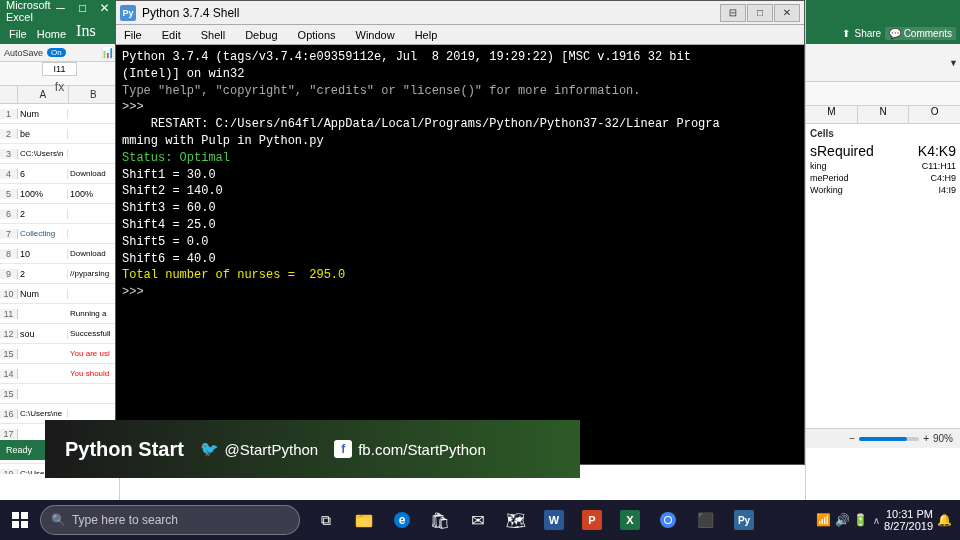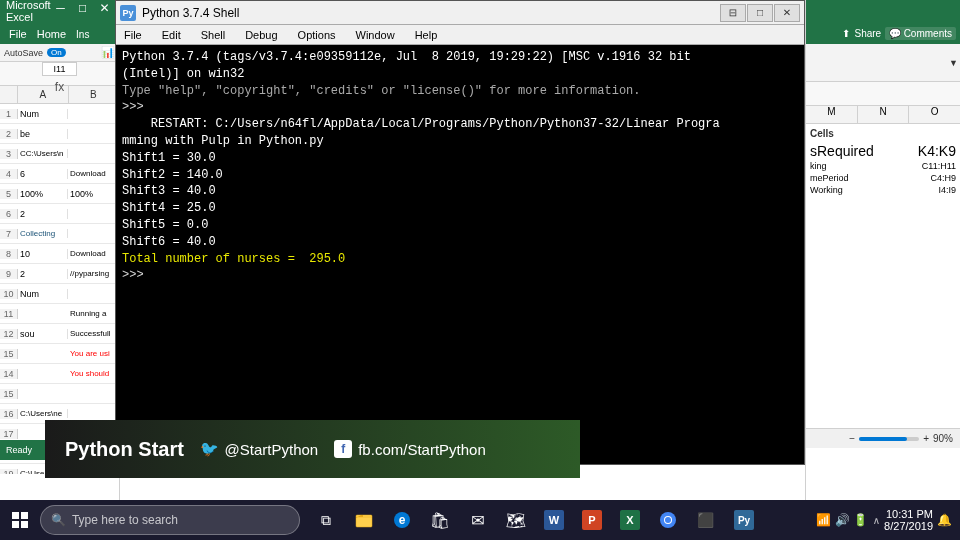--- a/index.html
+++ b/index.html
@@ -245,21 +245,21 @@
     <div class="excel-top-bar-btns">
       <span class="excel-top-btn">─</span>
       <span class="excel-top-btn">□</span>
       <span class="excel-top-btn">✕</span>
     </div>
   </div>
 
   <div style="height:22px; background:#217346; display:flex; align-items:flex-end; padding:0 4px;">
     <span class="excel-tab" style="color:white; font-size:11px; padding:2px 5px;">File</span>
     <span class="excel-tab" style="color:white; font-size:11px; padding:2px 5px;">Home</span>
-    <span class="excel-tab" style="color:white; font-size:10px; padding:2px 5px;">Ins</span>
+    <span class="excel-tab" style="color:white; font-size:16px; padding:2px 5px;font-family:Liberation Serif, serif;">Ins</span>
   </div>
 
   <div style="height:18px; background:#f3f3f3; border-bottom:1px solid #d0d0d0; display:flex; align-items:center; padding:0 4px; font-size:9px; color:#333; gap:4px;">
     <span>AutoSave</span>
     <span style="background:#0078d4; color:white; border-radius:8px; padding:0 4px; font-size:8px;">On</span>
     <span style="margin-left:auto; font-size:11px;">📊</span>
   </div>
 
   <div class="excel-formula-left">
     <input class="excel-cell-ref" value="I11" readonly="" style="border: 1px solid rgb(204, 204, 204); font-size: 9px; width: 35px; text-align: center;">
@@ -399,23 +399,24 @@
     <span class="shell-menu-item">Help</span>
   </div>
 
   <div class="shell-content">
     <div class="shell-line white">Python 3.7.4 (tags/v3.7.4:e09359112e, Jul  8 2019, 19:29:22) [MSC v.1916 32 bit</div>
     <div class="shell-line white">(Intel)] on win32</div>
     <div class="shell-line gray">Type "help", "copyright", "credits" or "license()" for more information.</div>
     <div class="shell-line prompt">&gt;&gt;&gt;</div>
     <div class="shell-line white">    RESTART: C:/Users/n64fl/AppData/Local/Programs/Python/Python37-32/Linear Progra</div>
     <div class="shell-line white">mming with Pulp in Python.py</div>
+    <div class="shell-line green">Status: Optimal</div>
     <div class="shell-line white">Shift1 = 30.0</div>
     <div class="shell-line white">Shift2 = 140.0</div>
-    <div class="shell-line white">Shift3 = 40.0</div>
+    <div class="shell-line white">Shift3 = 60.0</div>
     <div class="shell-line white">Shift4 = 25.0</div>
     <div class="shell-line white">Shift5 = 0.0</div>
     <div class="shell-line white">Shift6 = 40.0</div>
     <div class="shell-line yellow">Total number of nurses =  295.0</div>
     <div class="shell-line prompt">&gt;&gt;&gt;</div>
   </div>
 </div>
 
 <div style="position:absolute; top:0; left:805px; width:155px; height:500px; background:#fff; border-left:1px solid #d0d0d0;">
 

